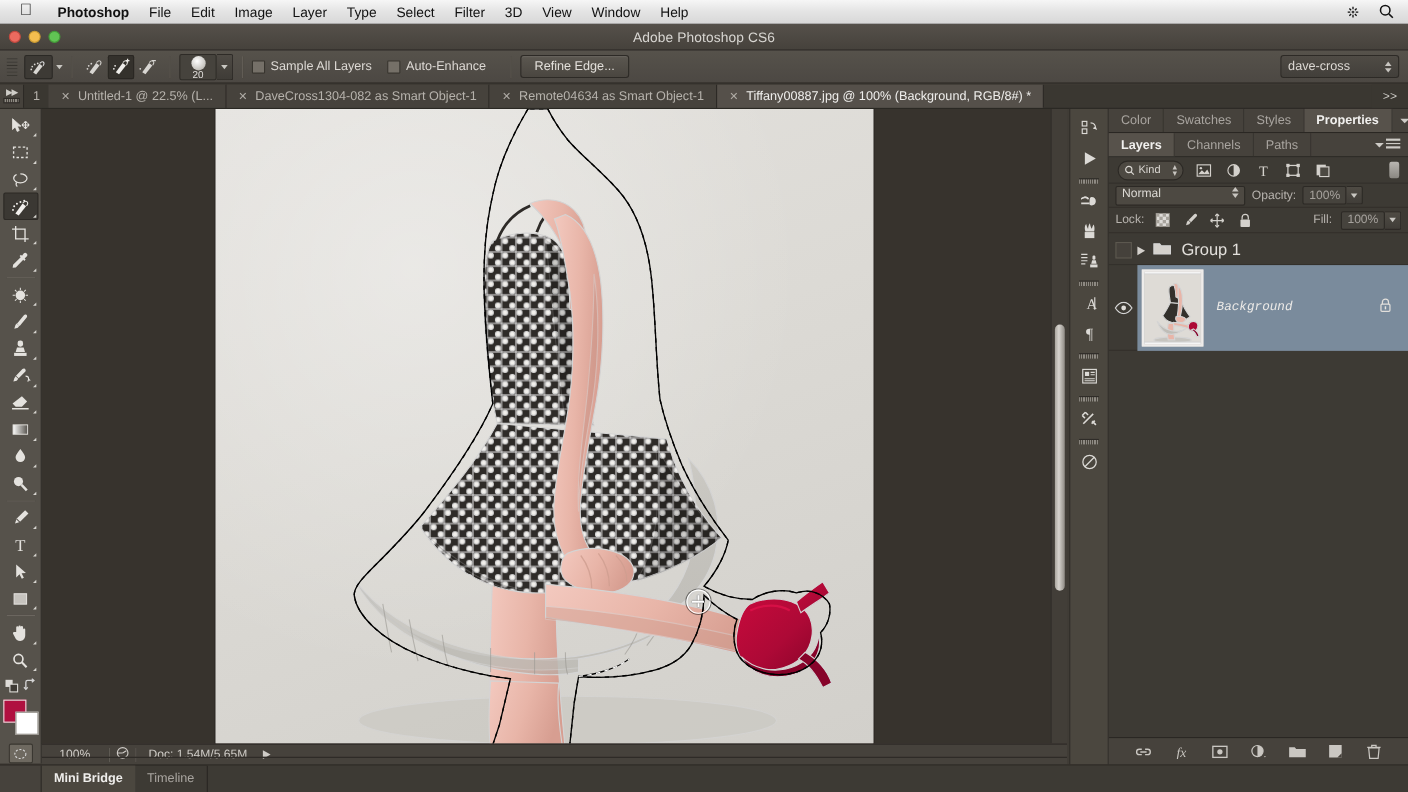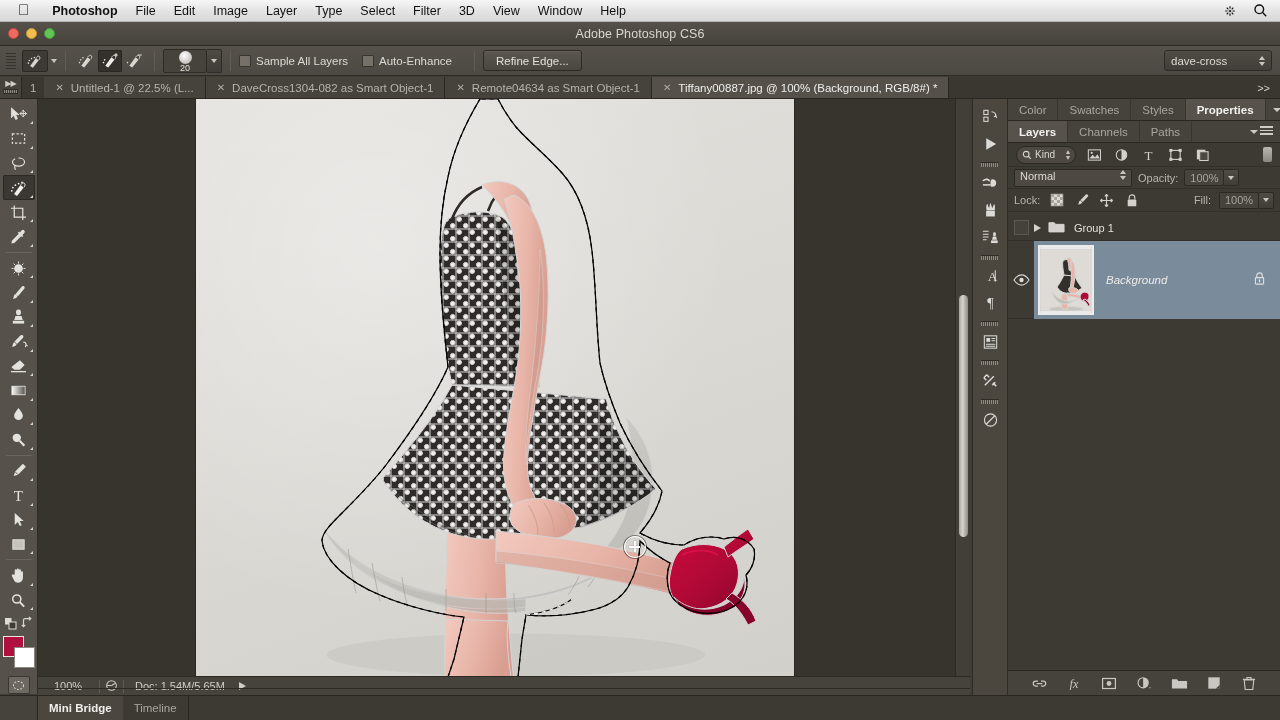--- a/index.html
+++ b/index.html
@@ -56,21 +56,21 @@
     border-radius:2px; color:#cfcdc8;
   }
   .toolicon-btn.active { background:#34312c; box-shadow:inset 0 0 0 1px #2a2723; }
   .tool-preset { display:flex; align-items:center; gap:3px; }
   .tool-preset .swatchbox {
     width:26px;height:22px;background:#3d3a35;border:1px solid #2b2925;border-radius:2px;
     display:flex;align-items:center;justify-content:center;
   }
   .caret-dn { width:0;height:0;border-left:3.5px solid transparent;border-right:3.5px solid transparent;border-top:4px solid #c9c7c2; }
   .brushsize {
-    width:44px;height:24px;background:#46433d;border:1px solid #2e2b27;border-radius:2px;
+    width:34px;height:24px;background:#46433d;border:1px solid #2e2b27;border-radius:2px;
     display:flex;flex-direction:column;align-items:center;justify-content:center;position:relative;
   }
   .brushsize .dot { width:13px;height:13px;border-radius:50%;background:radial-gradient(circle at 40% 35%,#fff,#c8c6c1 65%,#9d9a94); margin-top:1px;}
   .brushsize .num { font-size:9px;color:#e0dedb;line-height:8px;margin-top:0px; }
   .brushpicker-arrow {
     width:15px;height:24px;background:linear-gradient(to bottom,#4e4a44,#3f3c37);
     border:1px solid #2e2b27;border-left:none;border-radius:0 2px 2px 0;
     display:flex;align-items:center;justify-content:center;
   }
   .chkwrap { display:flex; align-items:center; gap:5px; margin-right:14px; }
@@ -230,22 +230,22 @@
   }
   .lockrow { height:23px; display:flex; align-items:center; padding:0 6px; gap:8px; border-bottom:1px solid #33302b;justify-content:space-between;}
   .lockicon { width:17px;height:17px;display:flex;align-items:center;justify-content:center;color:#d4d1cc; }
 
   .layerlist { position:absolute; left:0; top:116px; right:0; bottom:25px; background:#3d3a34; }
   .layerrow { display:flex; align-items:center; height:26px; border-bottom:1px solid #33302b; }
   .eyecell { width:26px; display:flex; align-items:center; justify-content:center; }
   .eyebox { width:15px;height:15px;border:1px solid #5c584f; background:#45413b; }
   .grouprow .discl { width:0;height:0;border-top:4.5px solid transparent;border-bottom:4.5px solid transparent;border-left:7px solid #d4d1cc; margin-right:7px;}
   .grouprow { padding-left:0; }
-  .grouprow .gname { font-size:11px; color:#e2dfdb; margin-left:9px; }
-  .bgrow { height:78px; border-bottom:1px solid #33302b; display:flex; align-items:center; }
+  .grouprow .gname { font-size:15px; color:#e2dfdb; margin-left:9px; }
+  .bgrow { height:78px; border-bottom:1px solid #33302b; display:flex; align-items:center;font-family:Liberation Mono, monospace; }
   .bgrow.selected .content { background:#7a8b9c; }
   .bgrow .content { flex:1; height:78px; display:flex; align-items:center; padding-right:14px; }
   .thumb-layer {
     width:56px;height:70px;margin-left:4px;margin-right:12px;
     border:2px solid #eeecea; background:#dedbd6; position:relative; overflow:hidden; flex:none;
   }
   .layername { font-style:italic; font-size:11.5px; color:#eceae7; }
   .locklayer { margin-left:auto; color:#e2dfdb; }
 
   .panelfooter {

